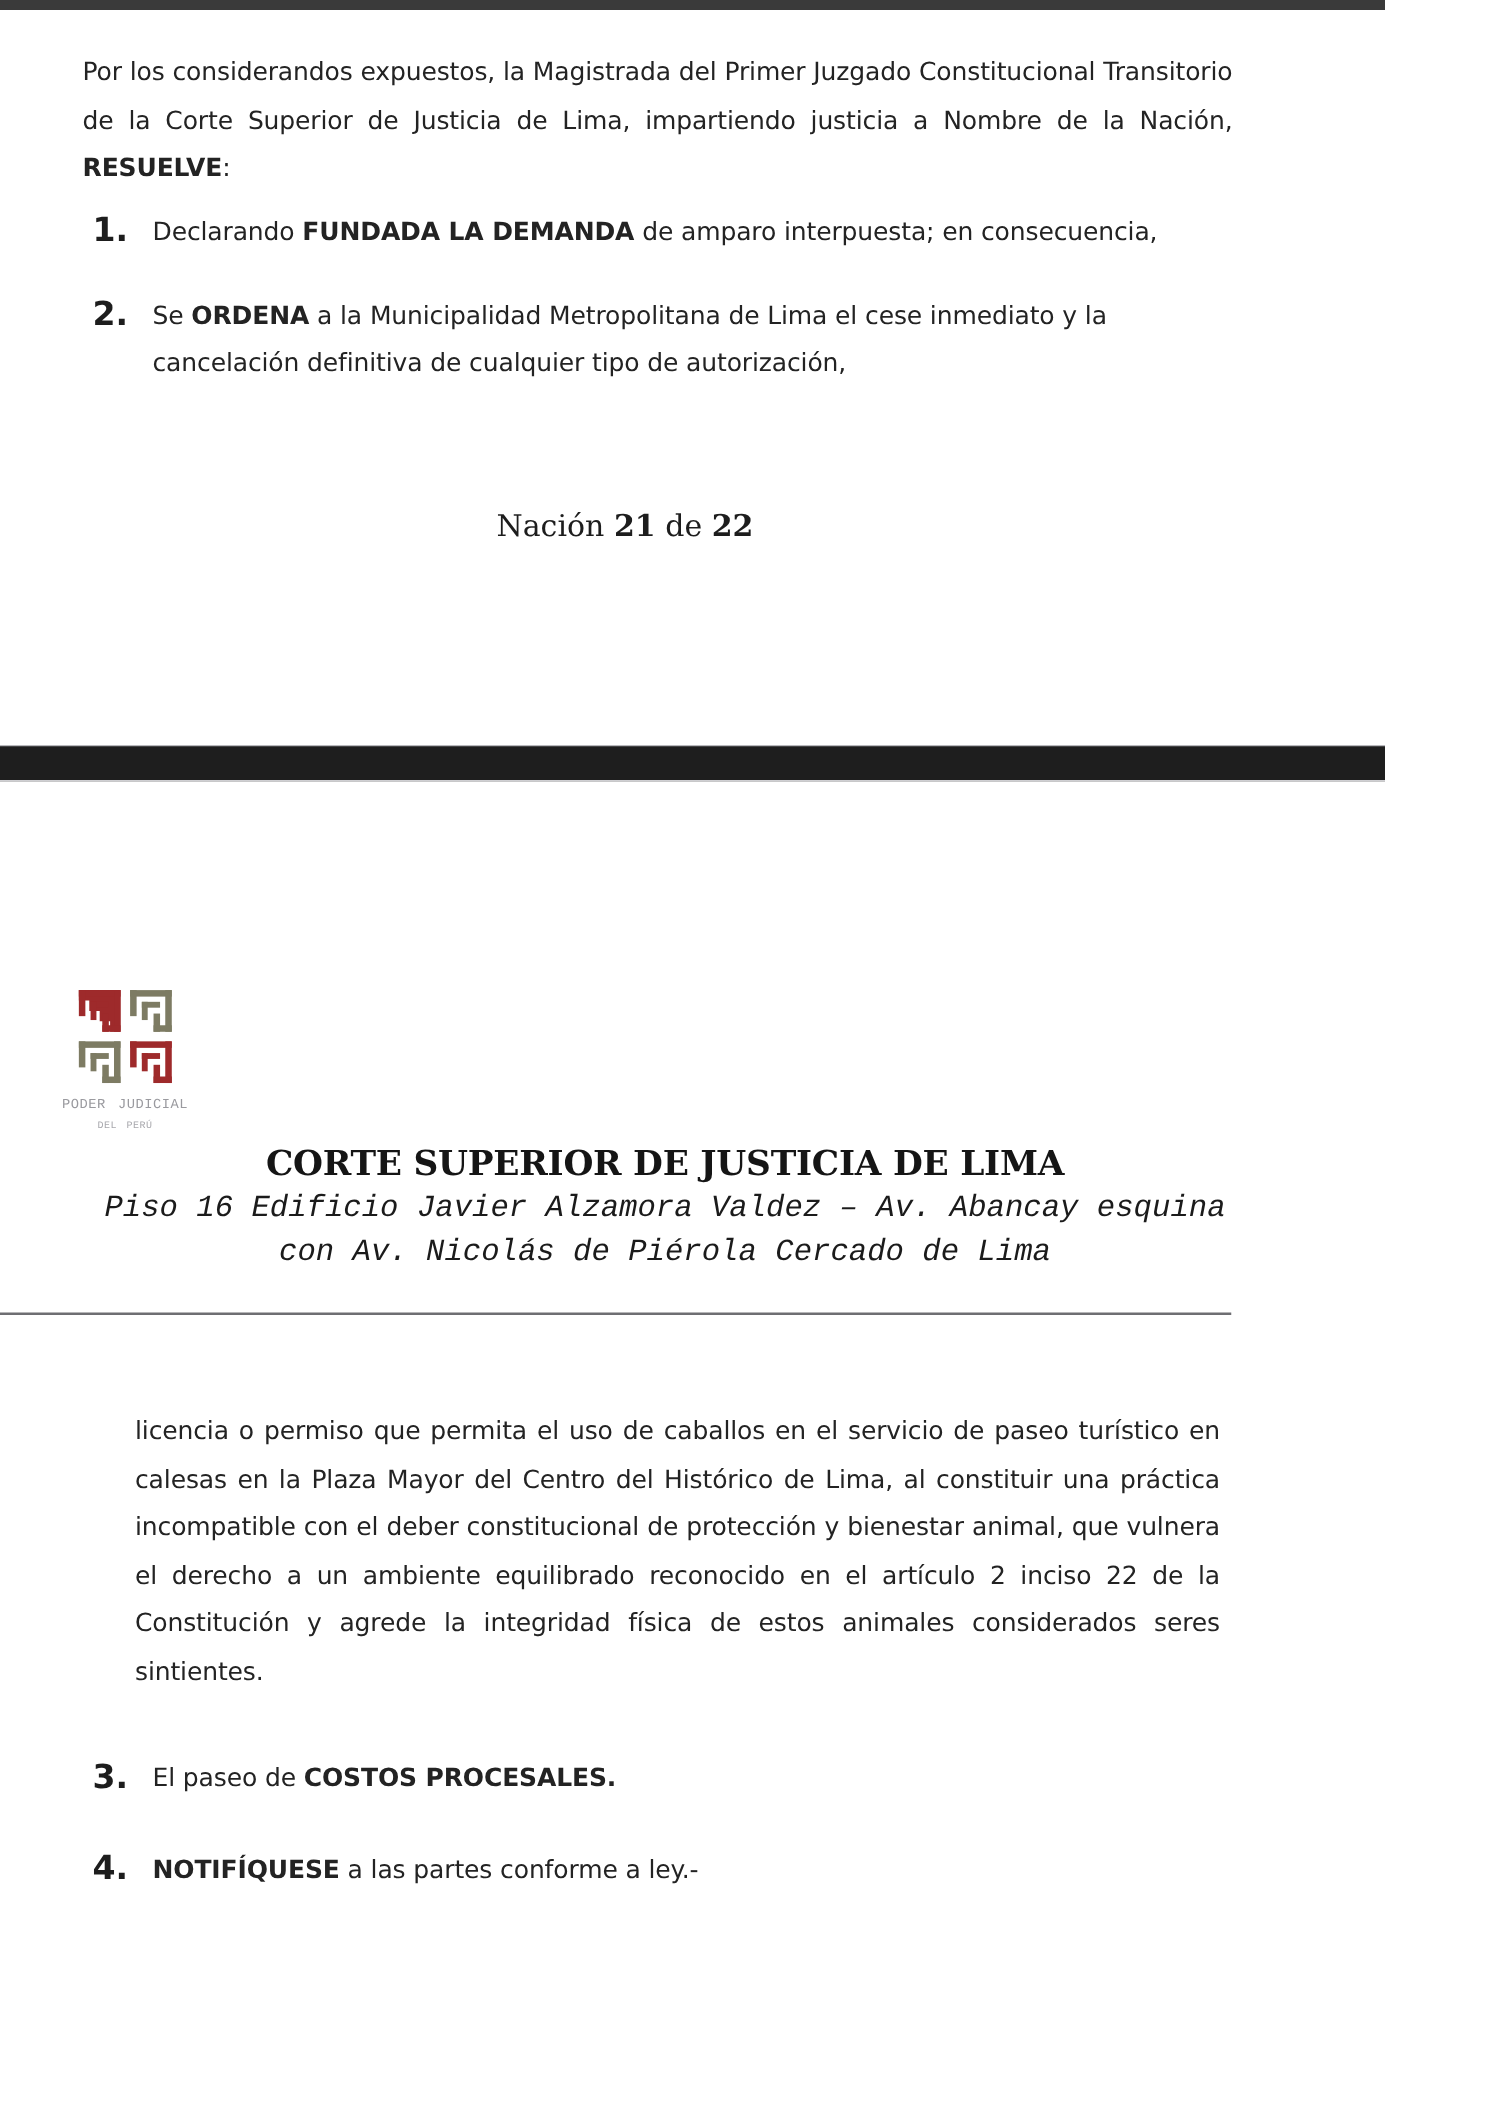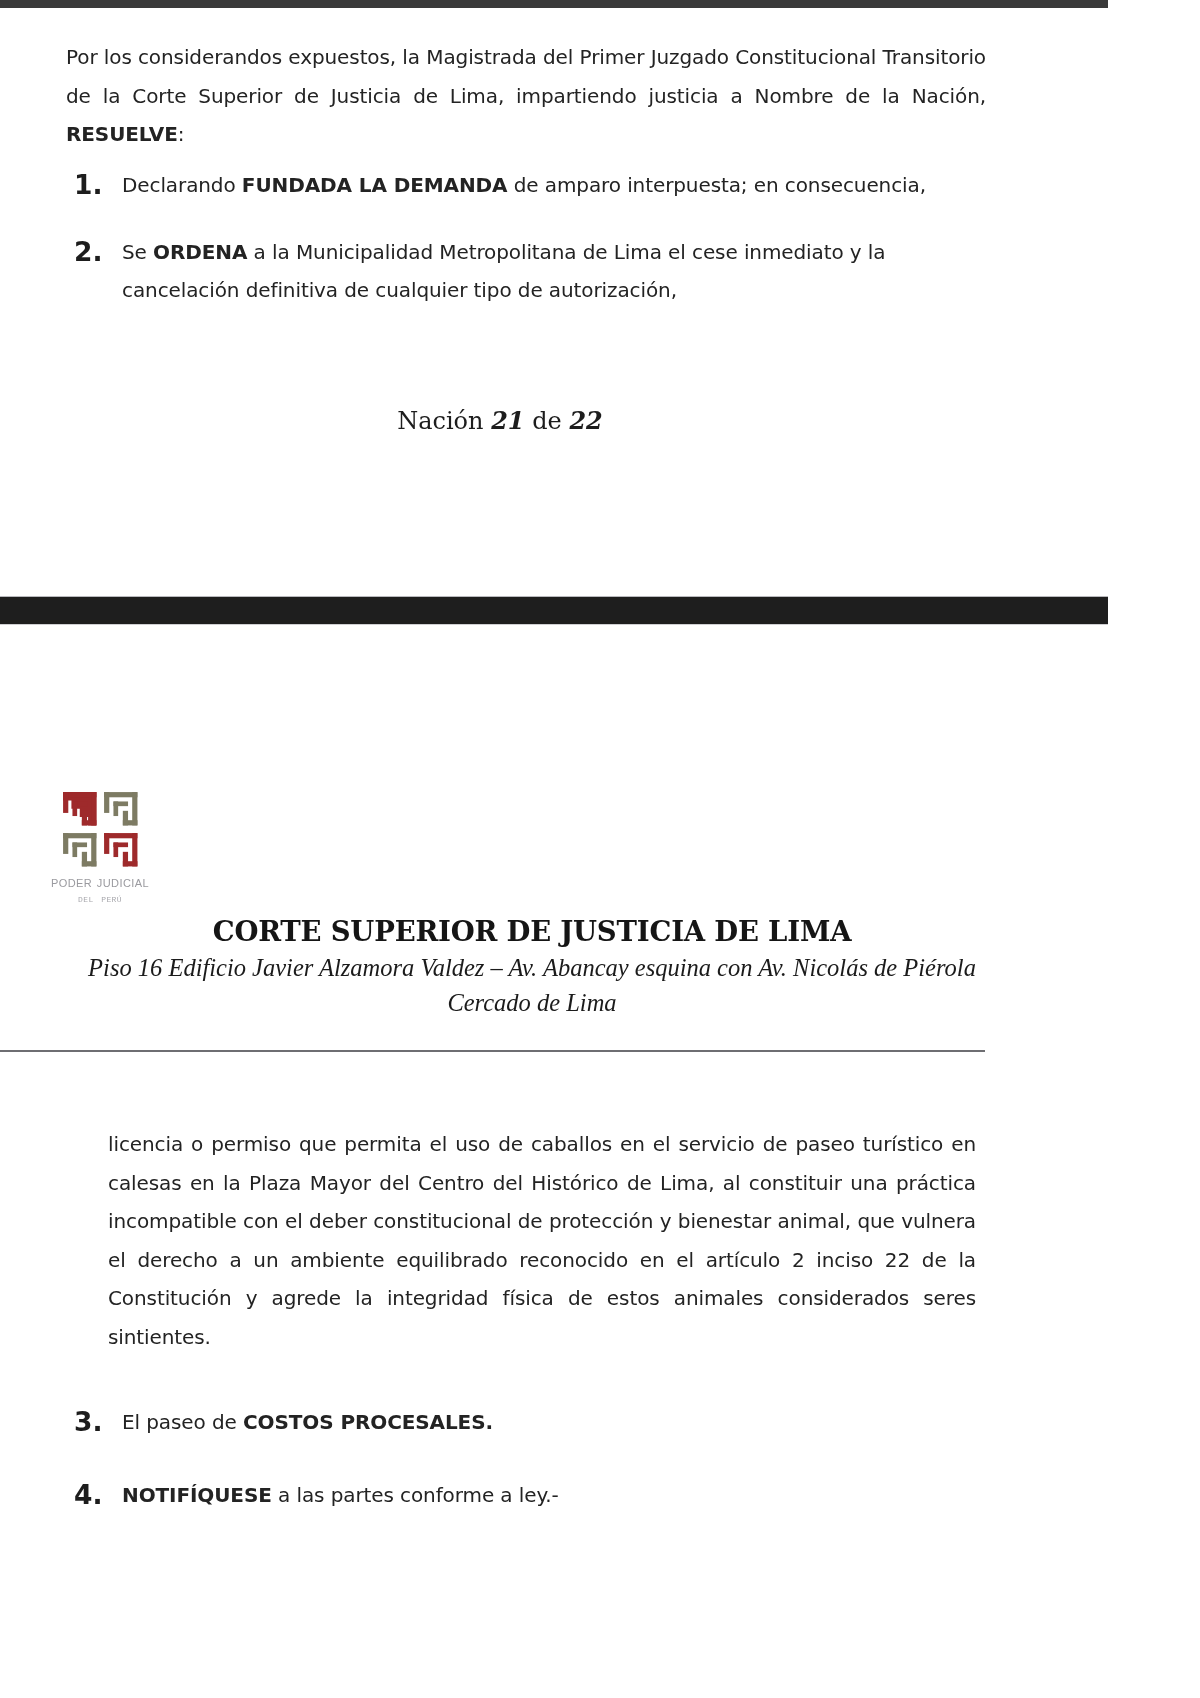--- a/index.html
+++ b/index.html
@@ -102,21 +102,21 @@
   .page-footer {
     position: absolute;
     left: 0;
     top: 398px;
     width: 1000px;
     text-align: center;
     font-family: "DejaVu Serif", serif;
     font-size: 24px;
     color: #1d1d1d;
   }
-  .page-footer b { font-weight: 700; font-style: italic; }
+  .page-footer b { font-weight: 700; }
 
   
   .sec-lower {
     position: absolute;
     left: 0;
     top: 625px;
     width: 1108px;
   }
 
   
@@ -143,21 +143,21 @@
     gap: 3px;
   }
   .glyph {
     position: relative;
     width: 100%;
     height: 100%;
   }
   .glyph svg { display: block; width: 100%; height: 100%; }
   .brand-name {
     margin-top: 9px;
-    font-family: Liberation Sans, sans-serif;
+    font-family: Liberation Mono, monospace;
     font-size: 15.5px;
     letter-spacing: 0.4px;
     color: #9a9a9f;
     font-variant: small-caps;
     text-transform: lowercase;
     line-height: 18px;
     white-space: nowrap;
   }
   .brand-sub {
     font-family: Liberation Mono, monospace;
@@ -180,21 +180,21 @@
   .court-line1,
   .court-line2 {
     font-family: "DejaVu Serif", serif;
     font-weight: 700;
     font-size: 27.5px;
     line-height: 33px;
     color: #151515;
     letter-spacing: -0.2px;
   }
   .court-address {
-    font-family: Liberation Serif, serif;
+    font-family: Liberation Mono, monospace;
     font-style: italic;
     font-size: 24.5px;
     line-height: 35px;
     color: #1b1b1b;
     margin-top: 2px;
     padding: 0 28px;
   }
   .head-rule {
     position: absolute;
     left: 0;

